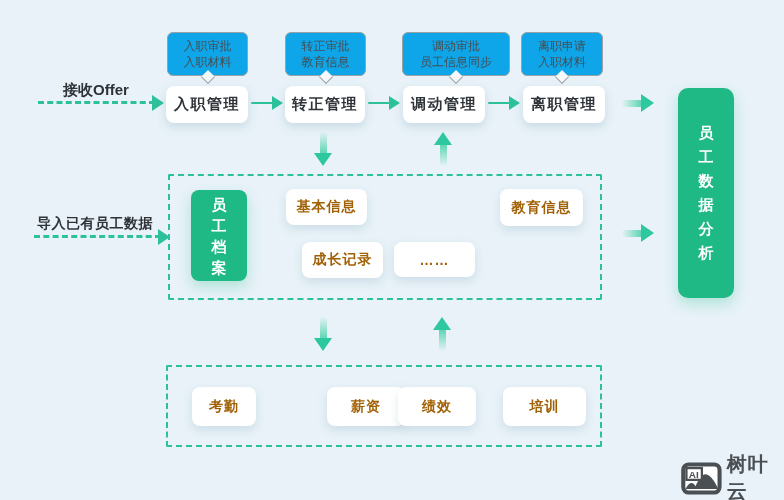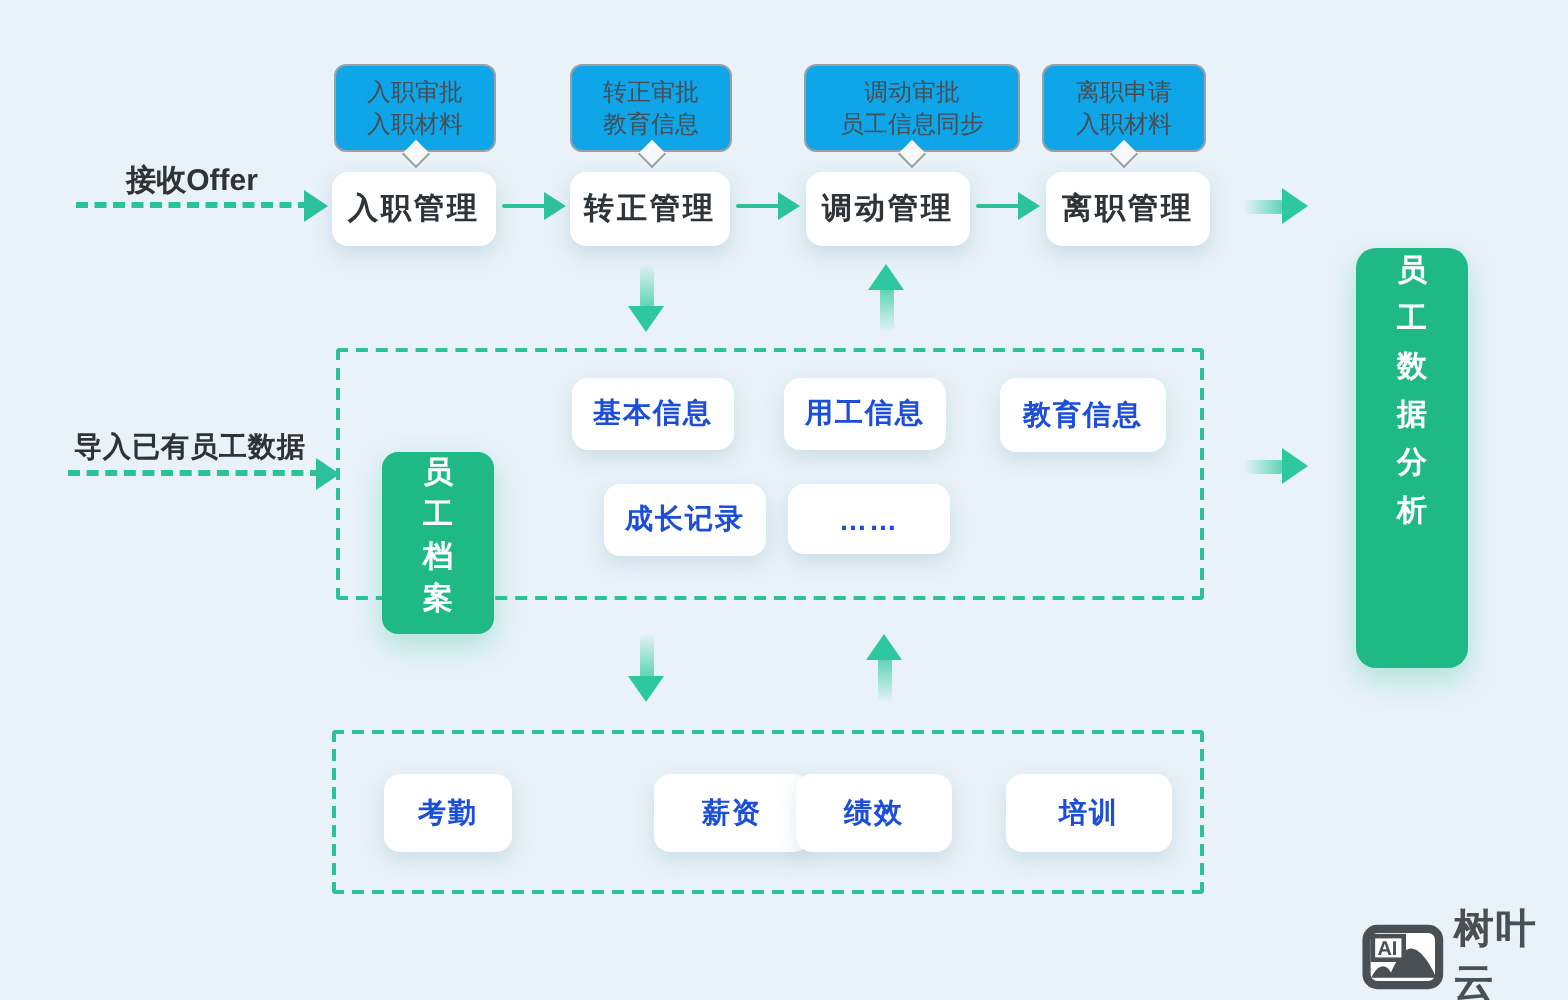--- a/index.html
+++ b/index.html
@@ -114,21 +114,21 @@
     border-bottom:13px solid #2dc8a0;
     border-left:9px solid transparent; border-right:9px solid transparent;
   }
   #up-arrow-a { left:434px; top:132px; }
   #up-arrow-b { left:433px; top:317px; }
 
   
   .green-box {
     position:absolute; background:#1fb985; border-radius:10px;
     box-shadow:0 6px 14px rgba(31,185,133,0.28);
-    display:flex; justify-content:center;margin-top:36px;
+    display:flex; align-items:center; justify-content:center;
   }
   .vertical-text {
     width:16px; color:#ffffff; font-weight:700; font-size:15px;
     text-align:center; word-break:break-all; line-height:24px;
   }
   #analysis-box { left:678px; top:88px; width:56px; height:210px; }
   #archive-box  { left:191px; top:190px; width:56px; height:91px; border-radius:8px; }
   #archive-box .vertical-text { line-height:21px; }
 
   
@@ -136,21 +136,21 @@
     position:absolute; border:2.5px dashed #2cc19b; border-radius:2px;
   }
   #archive-container { left:168px; top:174px; width:434px; height:126px; }
   #module-container  { left:166px; top:365px; width:436px; height:82px; }
 
   
   .white-box {
     position:absolute; background:#ffffff; border-radius:8px;
     box-shadow:0 4px 10px rgba(110,150,170,0.22);
     display:flex; align-items:center; justify-content:center;
-    font-size:14px; font-weight:700; color:#1d4ed8; letter-spacing:1px;
+    font-size:14px; font-weight:700; color:#a16207; letter-spacing:1px;
   }
   #info-1 { left:286px; top:189px; width:81px; height:36px; }
   #info-2 { left:392px; top:189px; width:81px; height:36px; }
   #info-3 { left:500px; top:189px; width:83px; height:37px; }
   #info-4 { left:302px; top:242px; width:81px; height:36px; }
   #info-5 { left:394px; top:242px; width:81px; height:35px; }
 
   #module-1 { left:192px; top:387px; width:64px; height:39px; }
   #module-2 { left:295px; top:387px; width:78px; height:39px;margin-left:32px; }
   #module-3 { left:398px; top:387px; width:78px; height:39px; }
@@ -246,21 +246,20 @@
   <div class="dash-arrow" id="import-arrow">
     <span class="shaft"></span>
     <span class="head"></span>
   </div>
 
   <div class="dashed-container" id="archive-container"></div>
   <div class="green-box" id="archive-box">
     <div class="vertical-text">员工档案</div>
   </div>
   <div class="white-box" id="info-1">基本信息</div>
-  <div class="white-box" id="info-2">用工信息</div>
   <div class="white-box" id="info-3">教育信息</div>
   <div class="white-box" id="info-4">成长记录</div>
   <div class="white-box" id="info-5">……</div>
 
   <div class="dashed-container" id="module-container"></div>
   <div class="white-box" id="module-1">考勤</div>
   <div class="white-box" id="module-2">薪资</div>
   <div class="white-box" id="module-3">绩效</div>
   <div class="white-box" id="module-4">培训</div>
 

